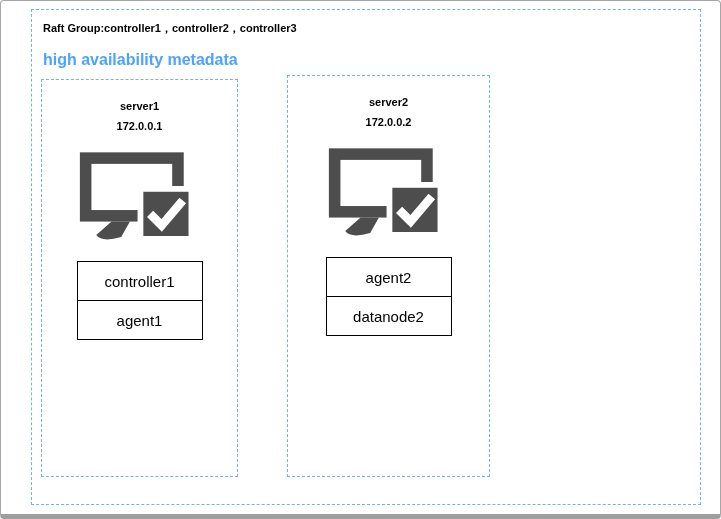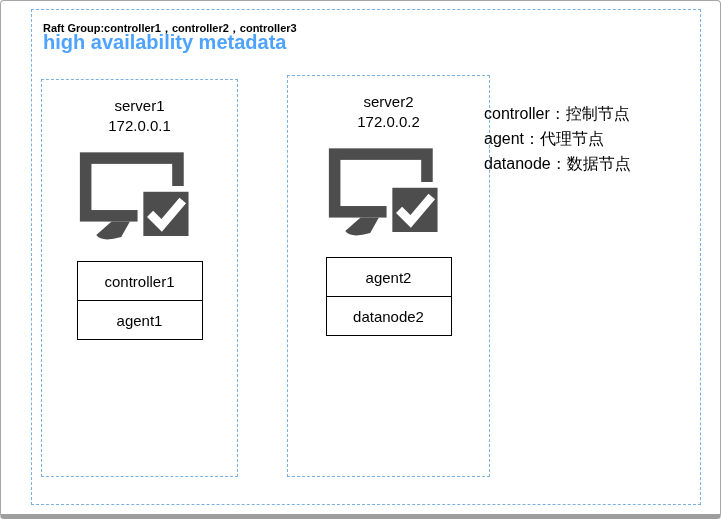--- a/index.html
+++ b/index.html
@@ -40,42 +40,43 @@
     left: 42px;
     top: 20px;
     font-size: 11px;
     font-weight: bold;
     color: #000000;
     white-space: nowrap;
   }
   .subtitle {
     position: absolute;
     left: 42px;
-    top: 30px;
-    font-size: 20px;
+    top: 50px;
+    font-size: 16px;
     font-weight: bold;
     color: var(--subtitle-blue, #4da3ff);
     white-space: nowrap;
   }
   .server-box {
     position: absolute;
     border: 1px dashed var(--dashed-border, #7ab1e3);
     background: #ffffff;
     display: flex;
     flex-direction: column;
     align-items: center;
     padding-top: 16px;
   }
   .server-box.s1 { left: 40px;  top: 78px; width: 197px; height: 398px; }
   .server-box.s2 { left: 278px; top: 74px; width: 203px; height: 402px; margin-left: 8px; }
   .server-name, .server-ip {
-    font-size: 15px;
+    font-size: 11px;
     color: #000000;
     line-height: 20px;
     text-align: center;
+    font-weight: bold;
   }
   .icon-wrap {
     margin-top: 14px;
     width: 125px;
     height: 97px;
   }
   .icon-svg .monitor-body {
     fill: #ffffff;
     stroke: var(--icon-gray, #4d4d4d);
   }
@@ -153,18 +154,13 @@
         <rect class="check-box" x="66" y="40" width="53" height="52" stroke-width="6"></rect>
         <path class="check-mark" d="M76 66 L88 78 L110 52" stroke-width="9"></path>
       </svg>
     </div>
     <div class="node-stack">
       <div class="node">agent2</div>
       <div class="node">datanode2</div>
     </div>
   </div>
 
-  <div class="legend">
-    <div class="legend-line">controller：控制节点</div>
-    <div class="legend-line">agent：代理节点</div>
-    <div class="legend-line">datanode：数据节点</div>
-  </div>
 </div>
 
 </body></html>

